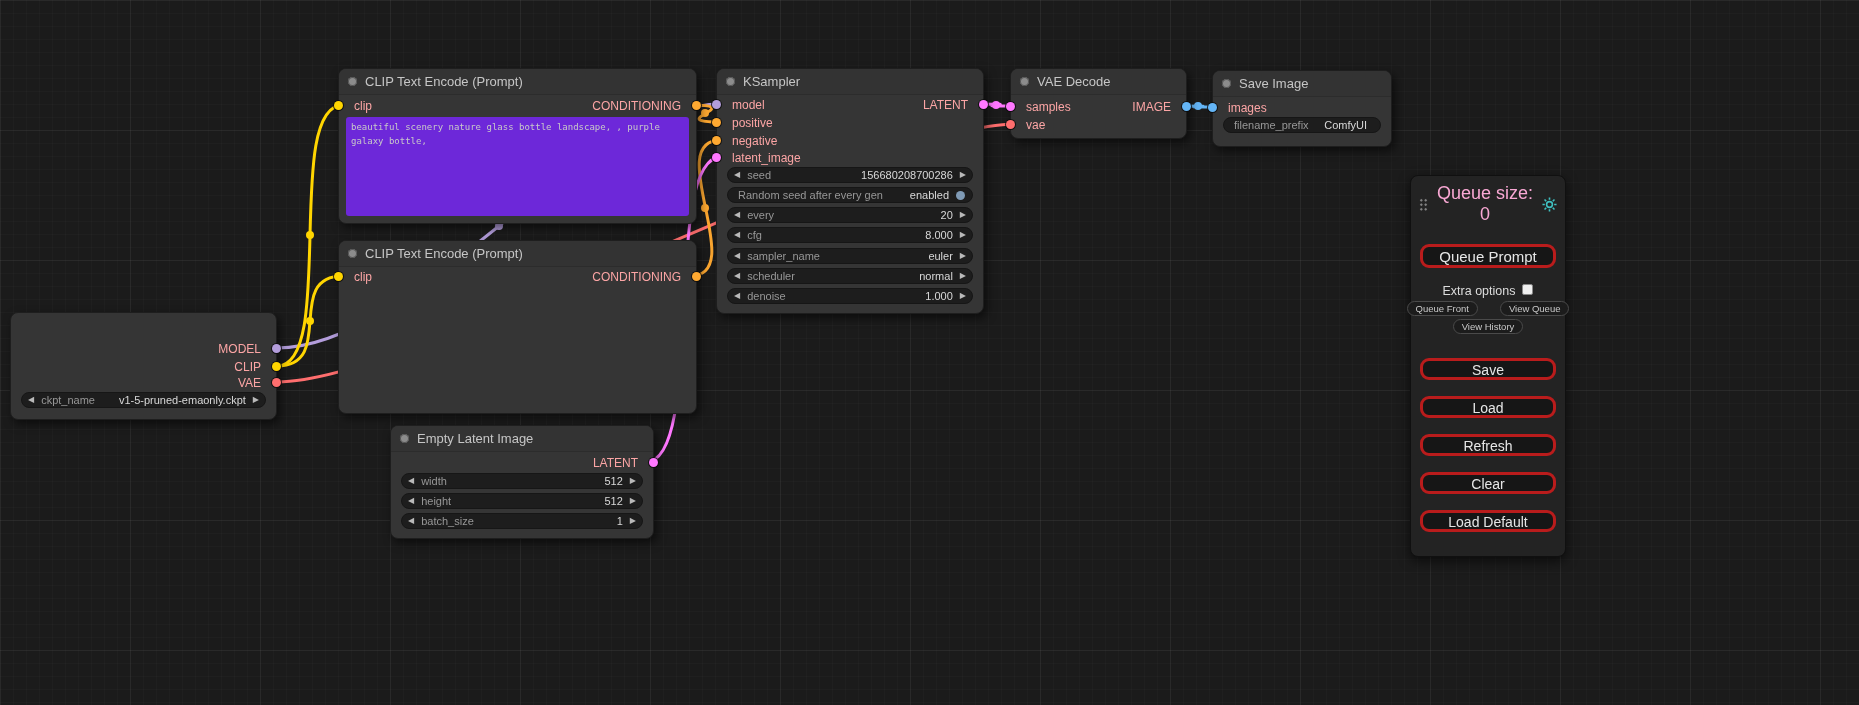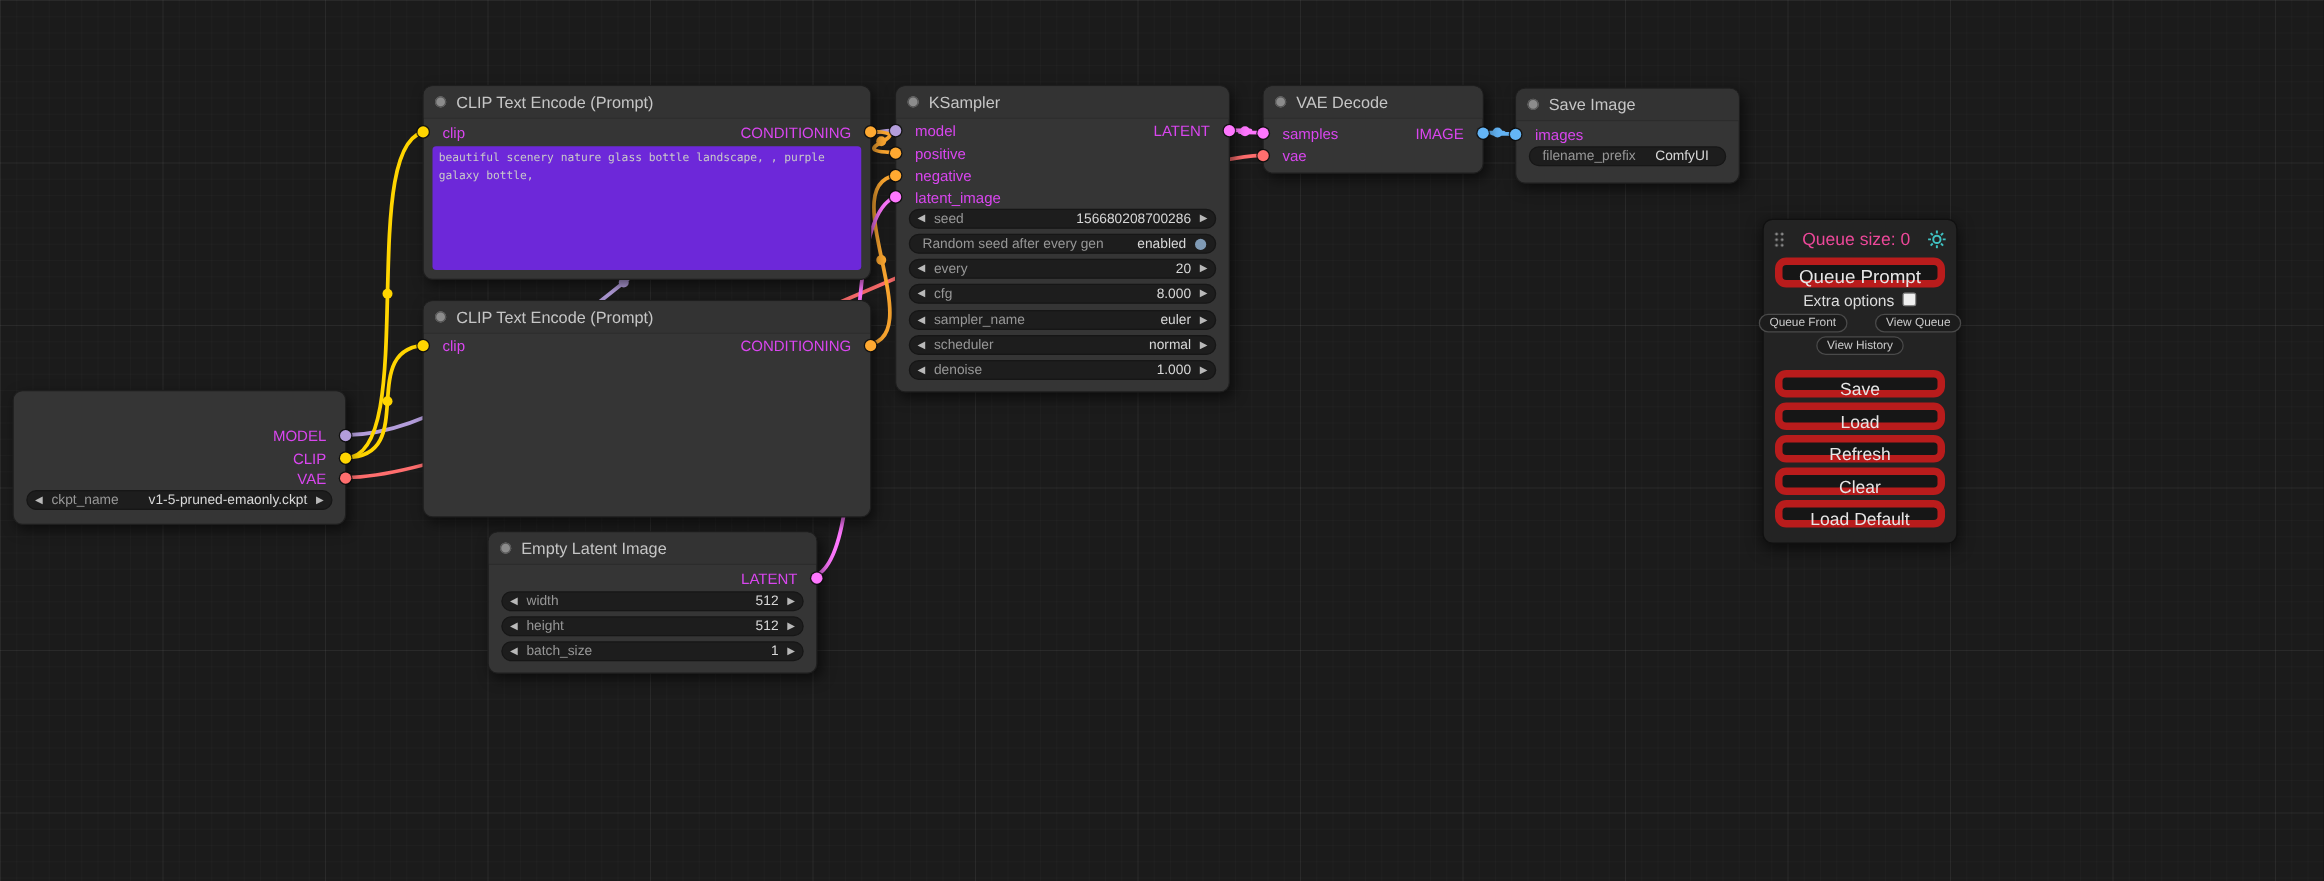--- a/index.html
+++ b/index.html
@@ -19,21 +19,21 @@
     position:absolute;z-index:1;background:#353535;
     border:1px solid #1e1e1e;border-radius:8px;
     box-shadow:3px 4px 10px rgba(0,0,0,.55);
   }
   .node-title{
     height:25px;display:flex;align-items:center;gap:8px;padding:0 9px;
     background:#333333;border-radius:7px 7px 0 0;border-bottom:1px solid #2c2c2c;
     color:#c6c6c6;font-size:13px;white-space:nowrap;overflow:hidden;
   }
   .tdot{width:9px;height:9px;border-radius:50%;background:#8c8c8c;box-shadow:inset 0 0 0 1px #555;flex:0 0 auto;}
-  .slot{position:absolute;font-size:12px;line-height:12px;color:#d946ef;white-space:nowrap;}
+  .slot{position:absolute;font-size:12px;line-height:12px;color:#fca5a5;white-space:nowrap;}
   .slot.in{left:15px;}
   .slot.out{right:15px;text-align:right;}
   .port{
     position:absolute;width:9px;height:9px;border-radius:50%;
     box-shadow:0 0 0 1px rgba(10,10,10,.8);z-index:2;
   }
   .widget{
     position:absolute;left:10px;right:10px;height:16px;
     background:#1d1d1d;border:1px solid #161616;border-radius:8px;
     display:flex;align-items:center;padding:0 6px;box-sizing:border-box;
@@ -49,29 +49,29 @@
     line-height:1.5;padding:4px 5px;box-sizing:border-box;overflow:hidden;
     word-break:break-word;
   }
   
   #menu-panel{
     position:absolute;z-index:3;left:1410px;top:175px;width:156px;
     background:#232323;border:1px solid #101010;border-radius:8px;
     box-shadow:0 4px 12px rgba(0,0,0,.6);padding-bottom:8px;box-sizing:border-box;
   }
   .panel-header{display:flex;align-items:center;padding:7px 8px 3px 8px;gap:4px;}
-  .queue-size{flex:1;text-align:center;color:#ec4899;font-size:14px;}
+  .queue-size{flex:1;text-align:center;color:#f9a8d4;font-size:18px;}
   .drag-handle{
     width:9px;height:13px;flex:0 0 auto;
     background-image:radial-gradient(circle,#8a8a8a 1px,transparent 1.3px);
     background-size:4.5px 4.5px;
   }
   .btn{
-    display:block;box-sizing:border-box;width:calc(100% - 18px);margin:4px 9px;
-    background:#161616;border:6px solid #b91c1c;border-radius:9px;
+    display:block;box-sizing:border-box;width:calc(100% - 18px);margin:16px 9px;
+    background:#161616;border:3px solid #b91c1c;border-radius:9px;
     color:#e6e6e6;font-family:"Liberation Sans",sans-serif;cursor:pointer;
   }
   .btn.primary{height:24px;font-size:15px;}
   .btn.big{height:22px;font-size:14px;}
   .extra-row{display:flex;justify-content:center;align-items:flex-start;gap:7px;margin:3px 0 2px 0;color:#dcdcdc;font-size:12.5px;}
   .checkbox{width:11px;height:11px;background:#efefef;border:1px solid #888;border-radius:2px;box-sizing:border-box;}
   .small-row{display:flex;justify-content:center;gap:22px;margin:3px 6px 0 6px;}
   .small-btn{
     background:#1c1c1c;border:1px solid #4a4a4a;border-radius:8px;
     color:#c9c9c9;font-size:9.5px;padding:1px 8px;font-family:"Liberation Sans",sans-serif;cursor:pointer;white-space:nowrap;

